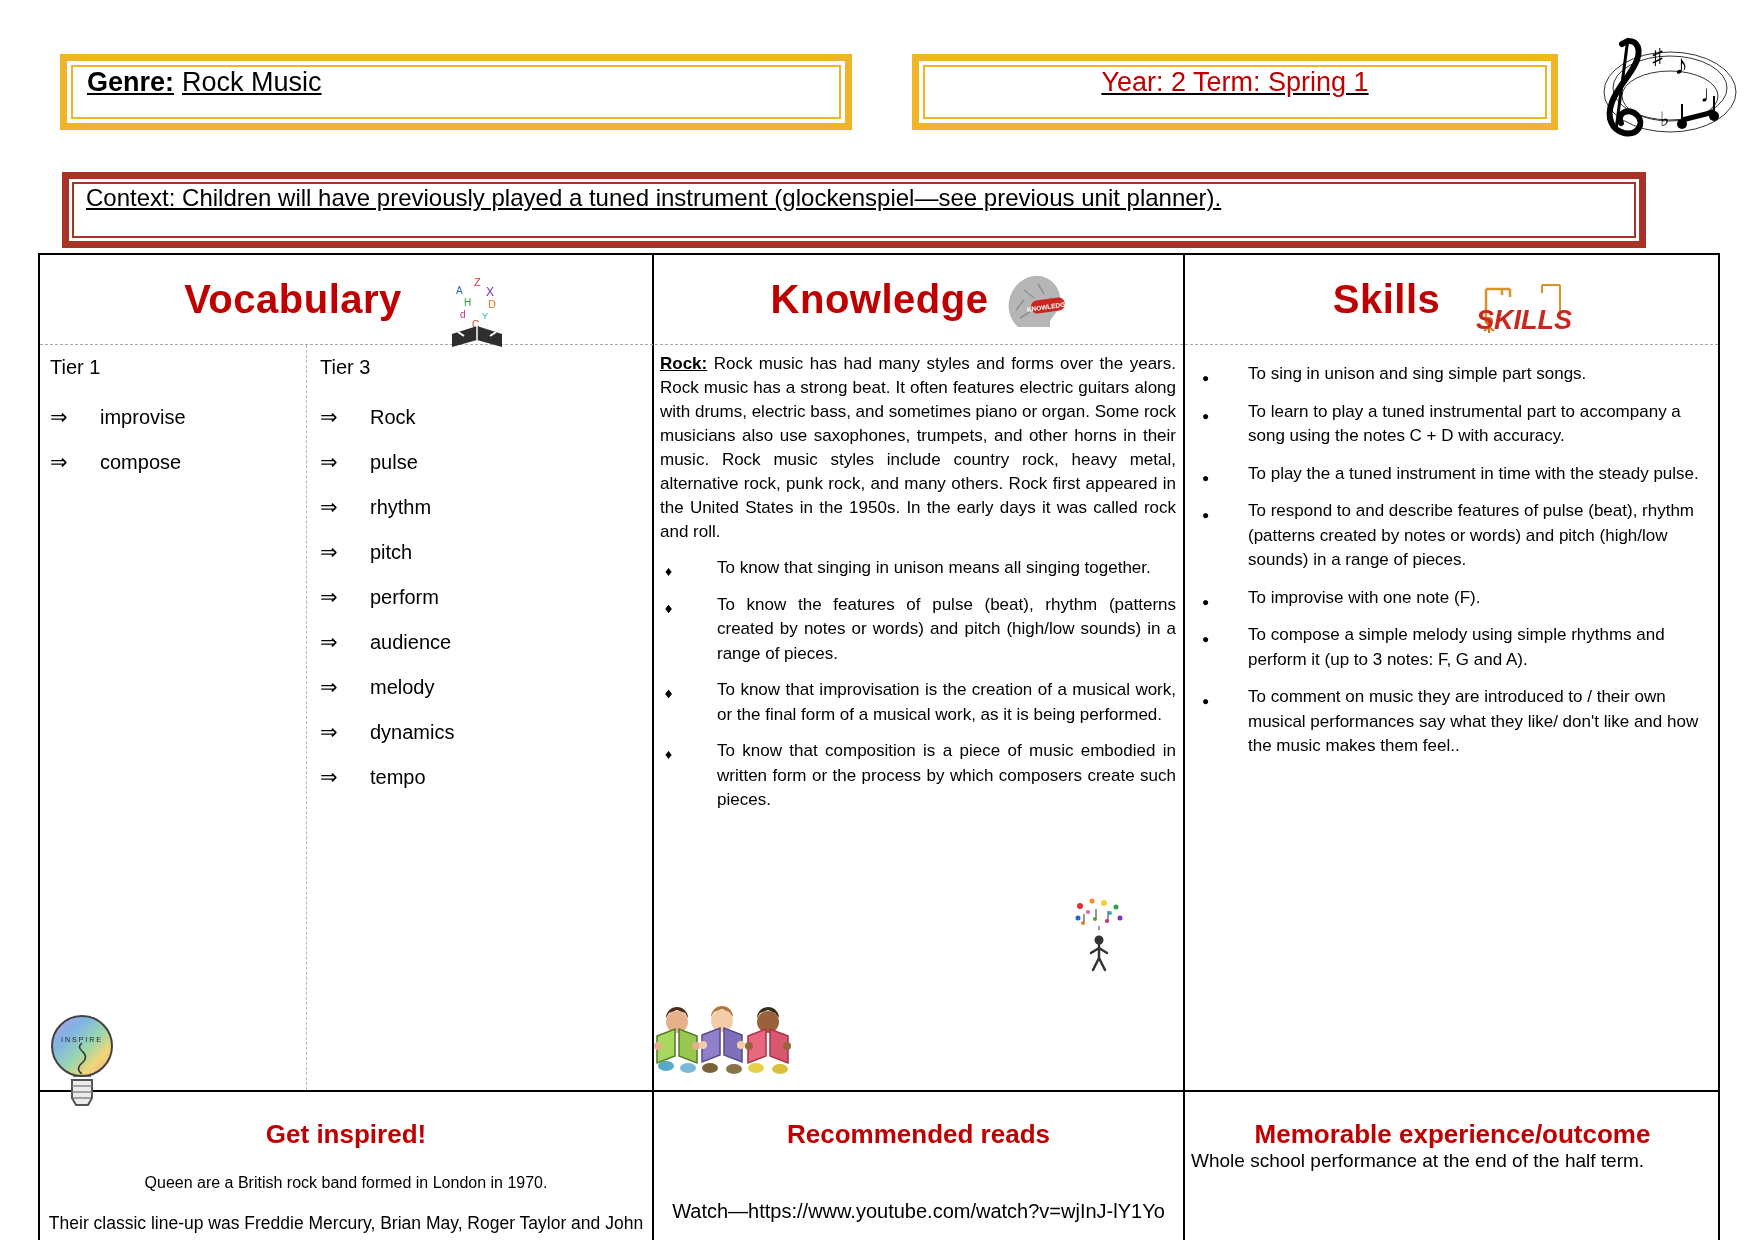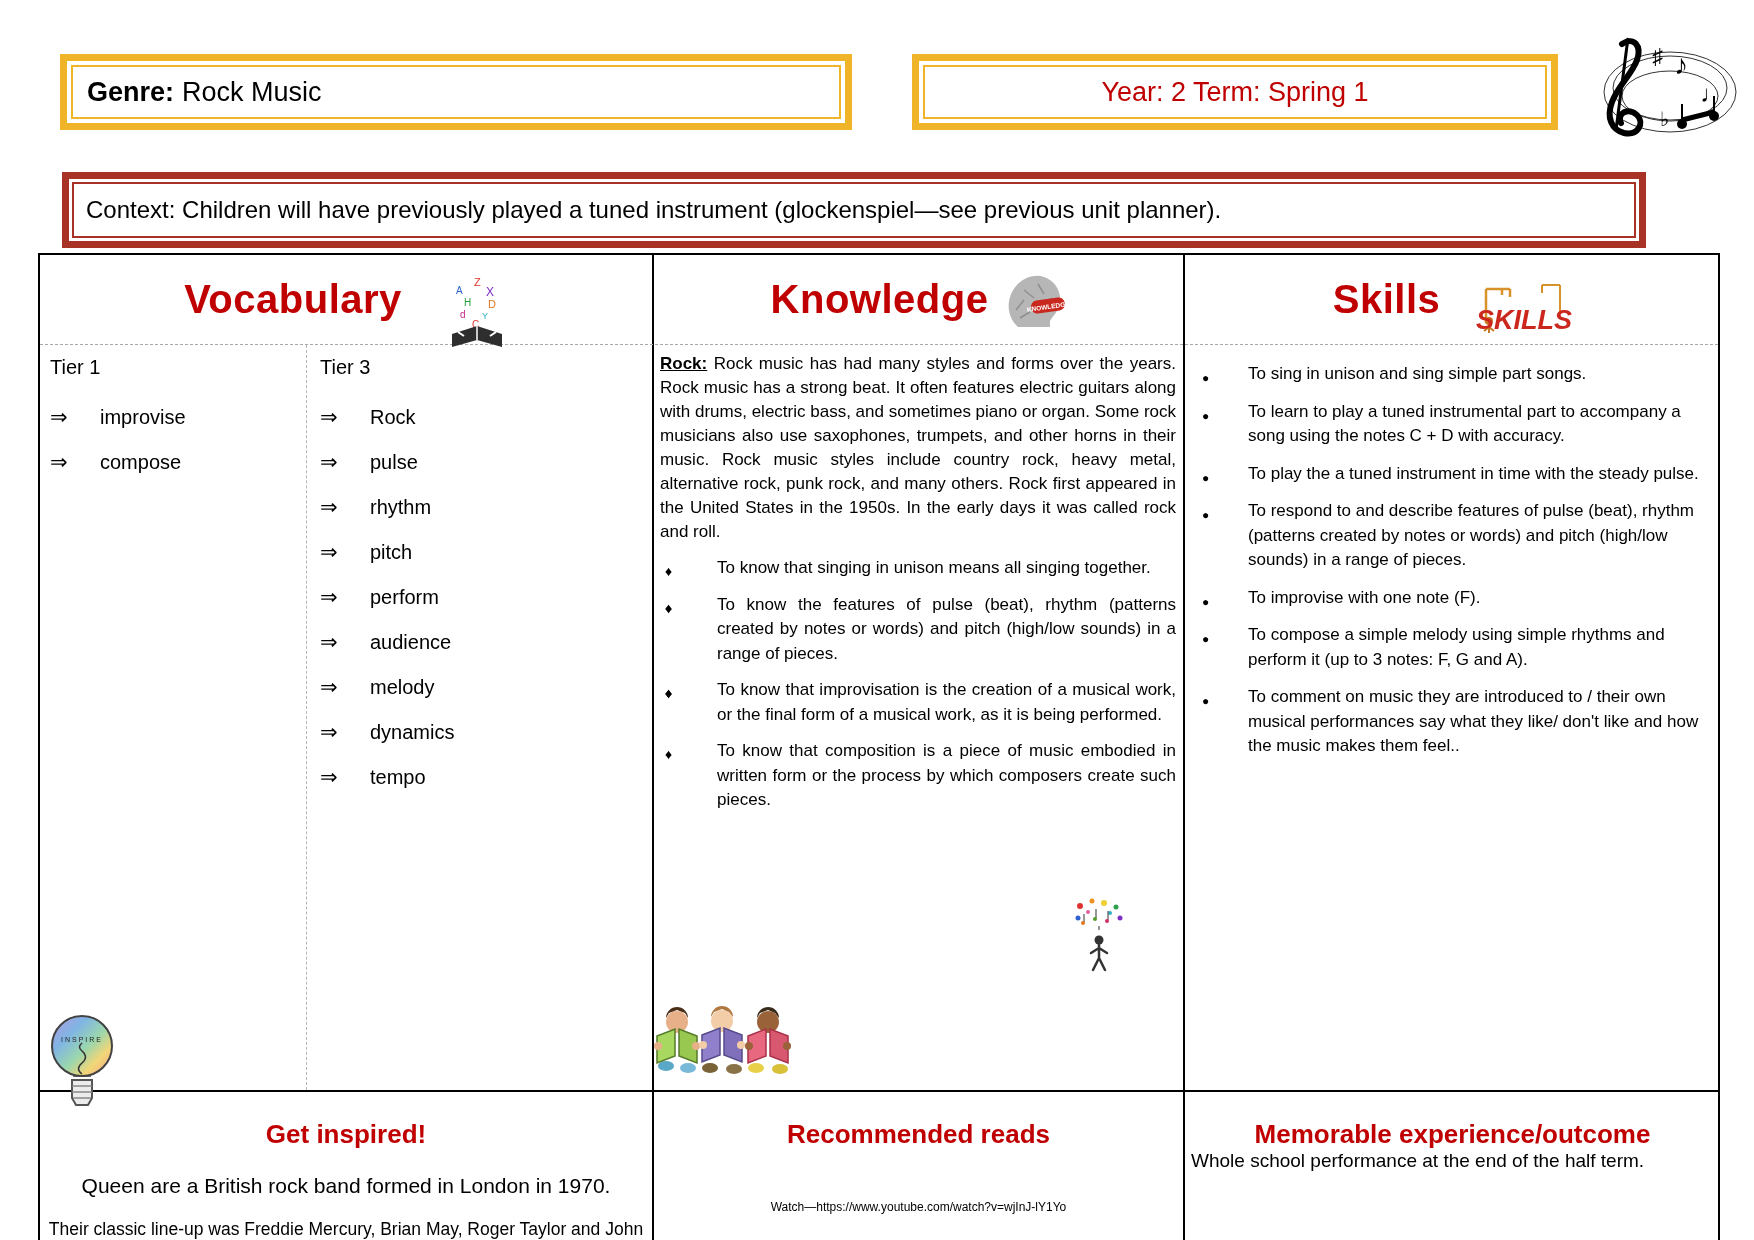--- a/index.html
+++ b/index.html
@@ -2,21 +2,21 @@
 <html><head>
 <meta charset="utf-8">
 <style>
   html,body{margin:0;padding:0;background:#fff;}
   .page{position:relative;width:1754px;height:1240px;background:#fff;overflow:hidden;
         font-family:"Liberation Sans",sans-serif;color:#000;}
 
   
   .box{position:absolute;box-sizing:border-box;}
   .yellow{border:7px solid #F0B429;}
-  .box-inner{position:absolute;inset:4px;border:2px solid #F0B429;display:flex;align-items:center;}
+  .box-inner{position:absolute;inset:4px;border:2px solid #F0B429;display:flex;align-items:flex-start;text-decoration:underline;}
   .red{border:7px solid #A93226;}
   .red .box-inner{border:2px solid #A93226;inset:3px;}
   .genre{left:60px;top:54px;width:792px;height:76px;}
   .genre .box-inner{padding-left:14px;font-size:27px;}
   .genre-label{font-weight:bold;}
   .genre-value{margin-left:8px;}
   .year{left:912px;top:54px;width:646px;height:76px;}
   .year .box-inner{justify-content:center;}
   .year-text{color:#C00000;font-size:27px;}
   .context{left:62px;top:164px;width:1584px;height:76px;margin-top:8px;}
@@ -63,23 +63,23 @@
   .s-bullet{position:relative;margin-top:13px;padding-left:56px;line-height:24.5px;}
   .s-bullet:first-child{margin-top:0;}
   .s-marker{position:absolute;left:10px;top:4px;font-size:12px;}
 
   
   .f-cell{position:absolute;top:1092px;}
   .f-inspired{left:42px;width:608px;}
   .f-reads{left:656px;width:525px;}
   .f-memo{left:1187px;width:531px;}
   .f-head{margin-top:27px;text-align:center;font-size:26px;font-weight:bold;color:#C00000;}
-  .f-line1{margin-top:24px;text-align:center;font-size:21px;}
+  .f-line1{margin-top:24px;text-align:center;font-size:16px;}
   .f-line2{margin-top:18px;text-align:center;font-size:17.5px;line-height:27px;}
-  .f-link{margin-top:50px;text-align:center;font-size:12px;}
+  .f-link{margin-top:50px;text-align:center;font-size:20px;}
   .f-memo-text{padding-left:4px;font-size:19px;white-space:nowrap;}
 
   
   .clip{position:absolute;z-index:6;}
   .music-icon{left:1582px;top:30px;}
   .inspire-bulb{left:46px;top:1006px;}
   .kids{left:652px;top:1006px;}
   .music-burst{left:1070px;top:896px;}
 </style>
 </head>

